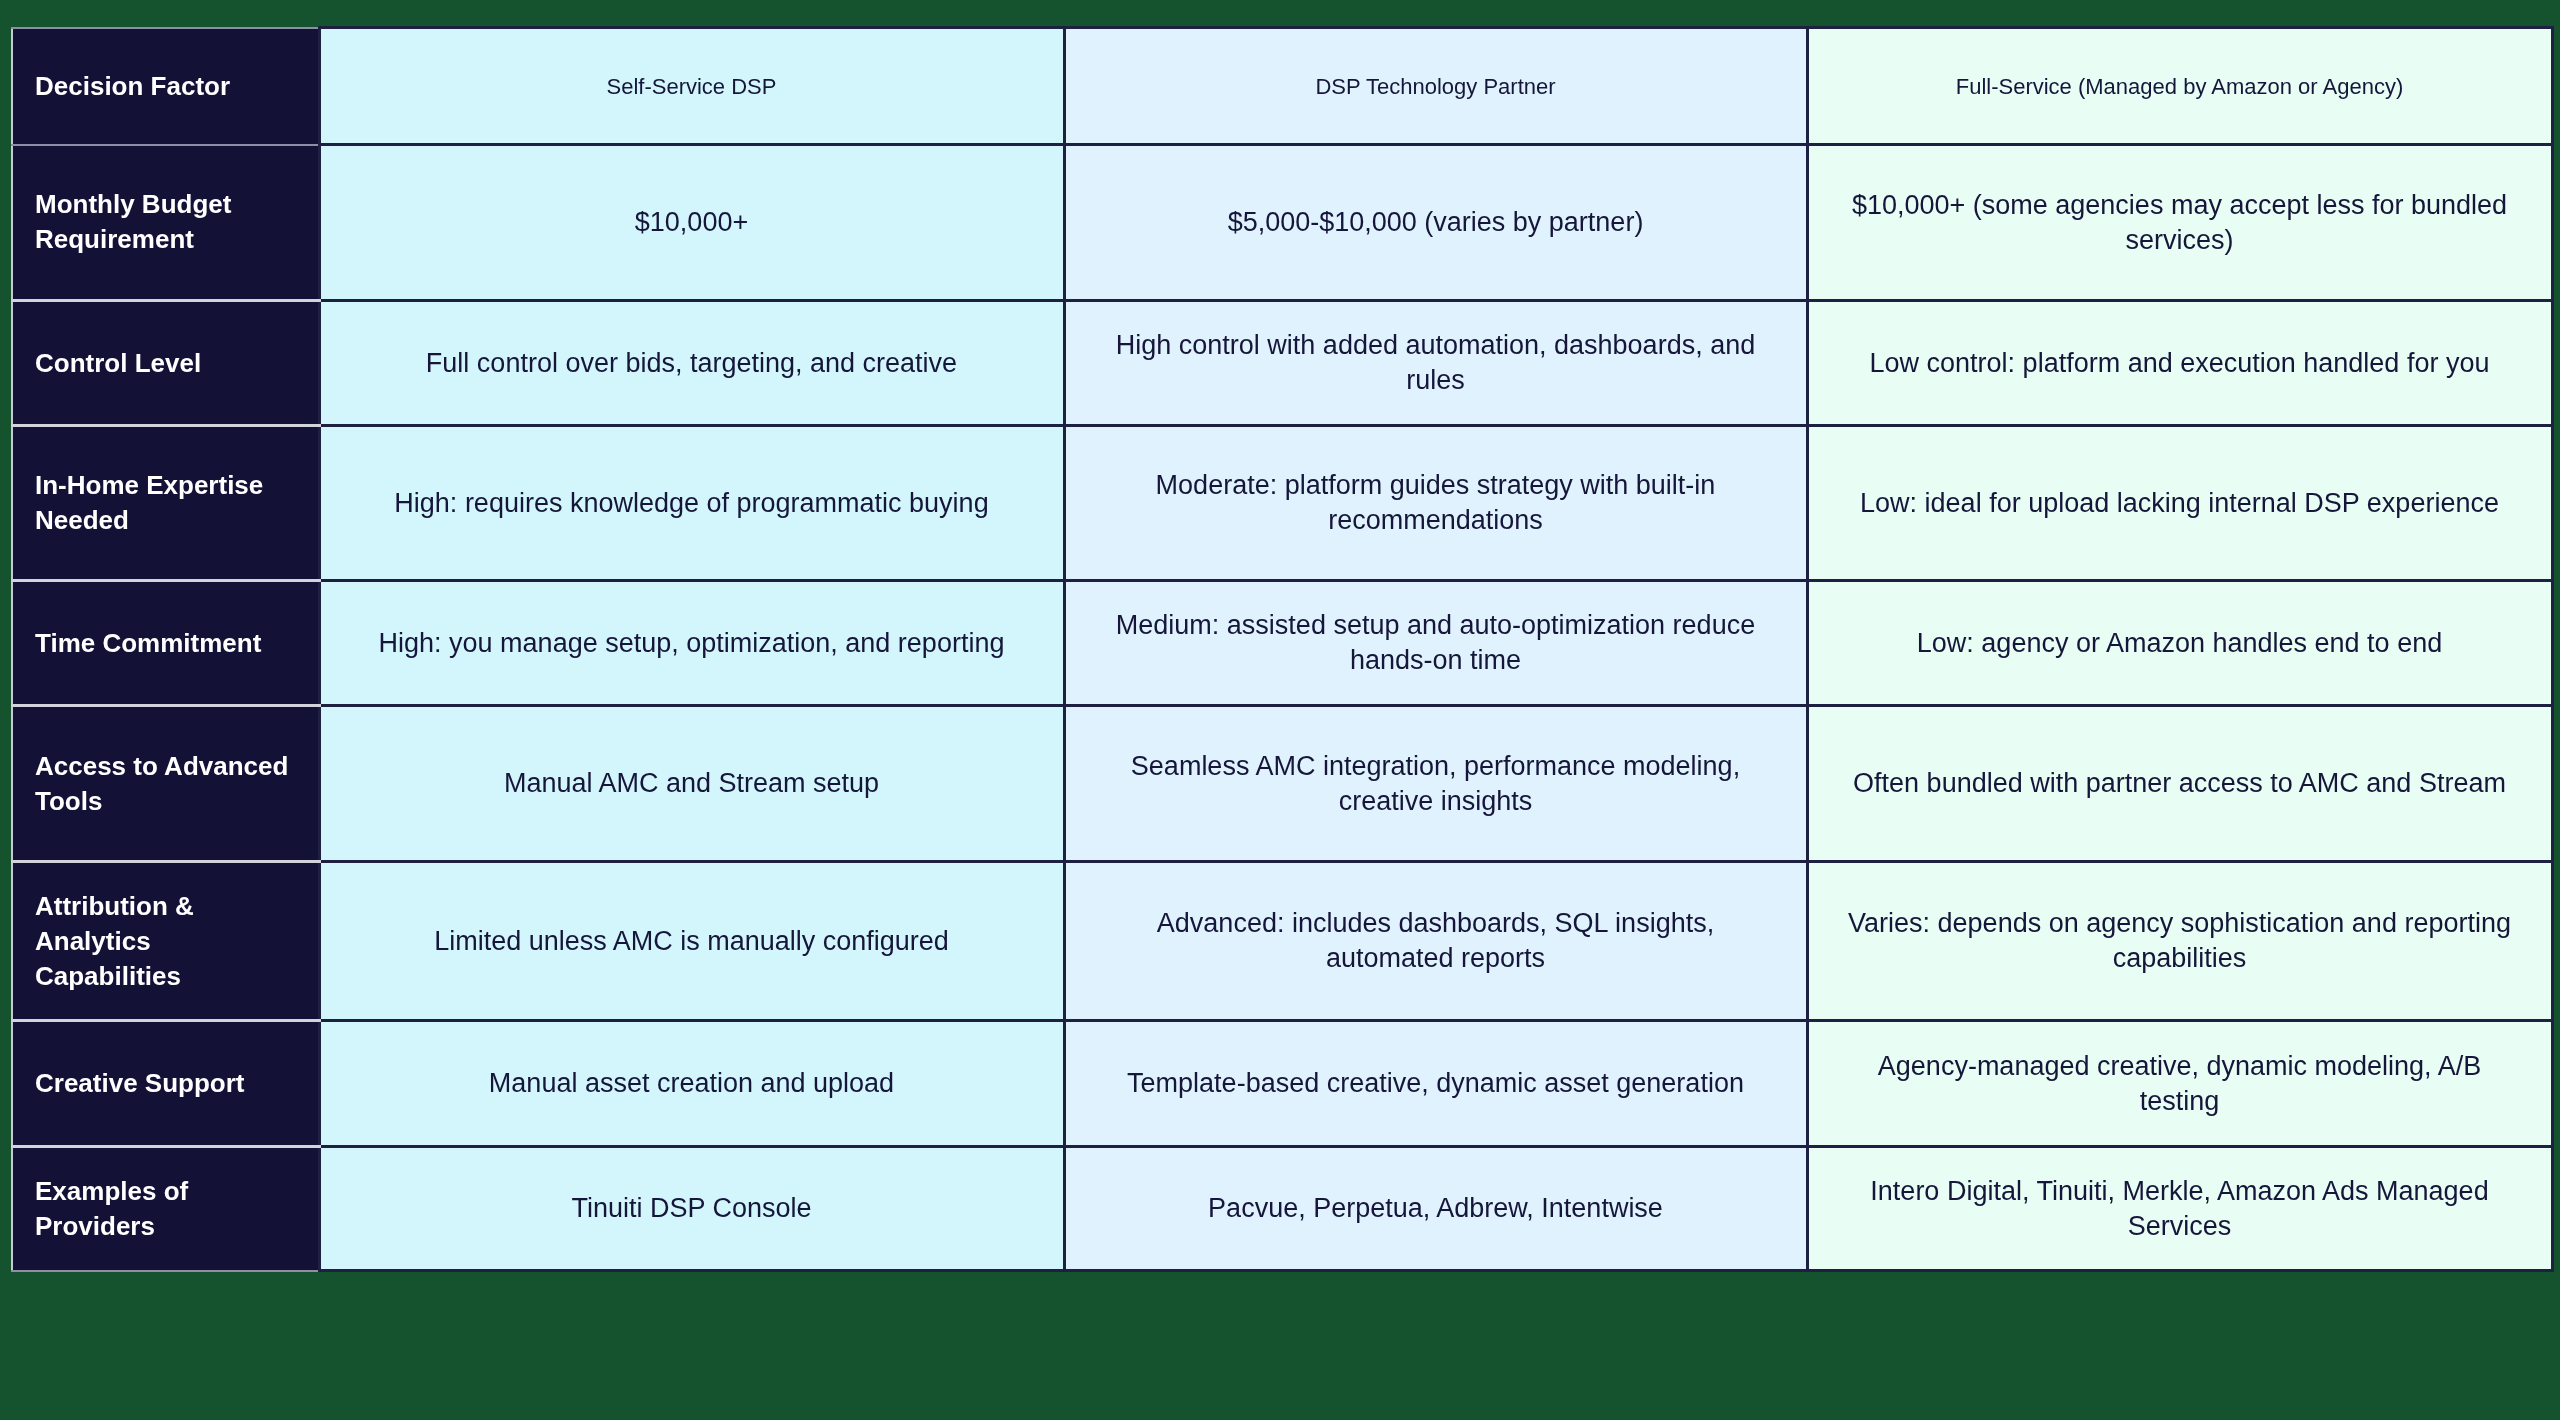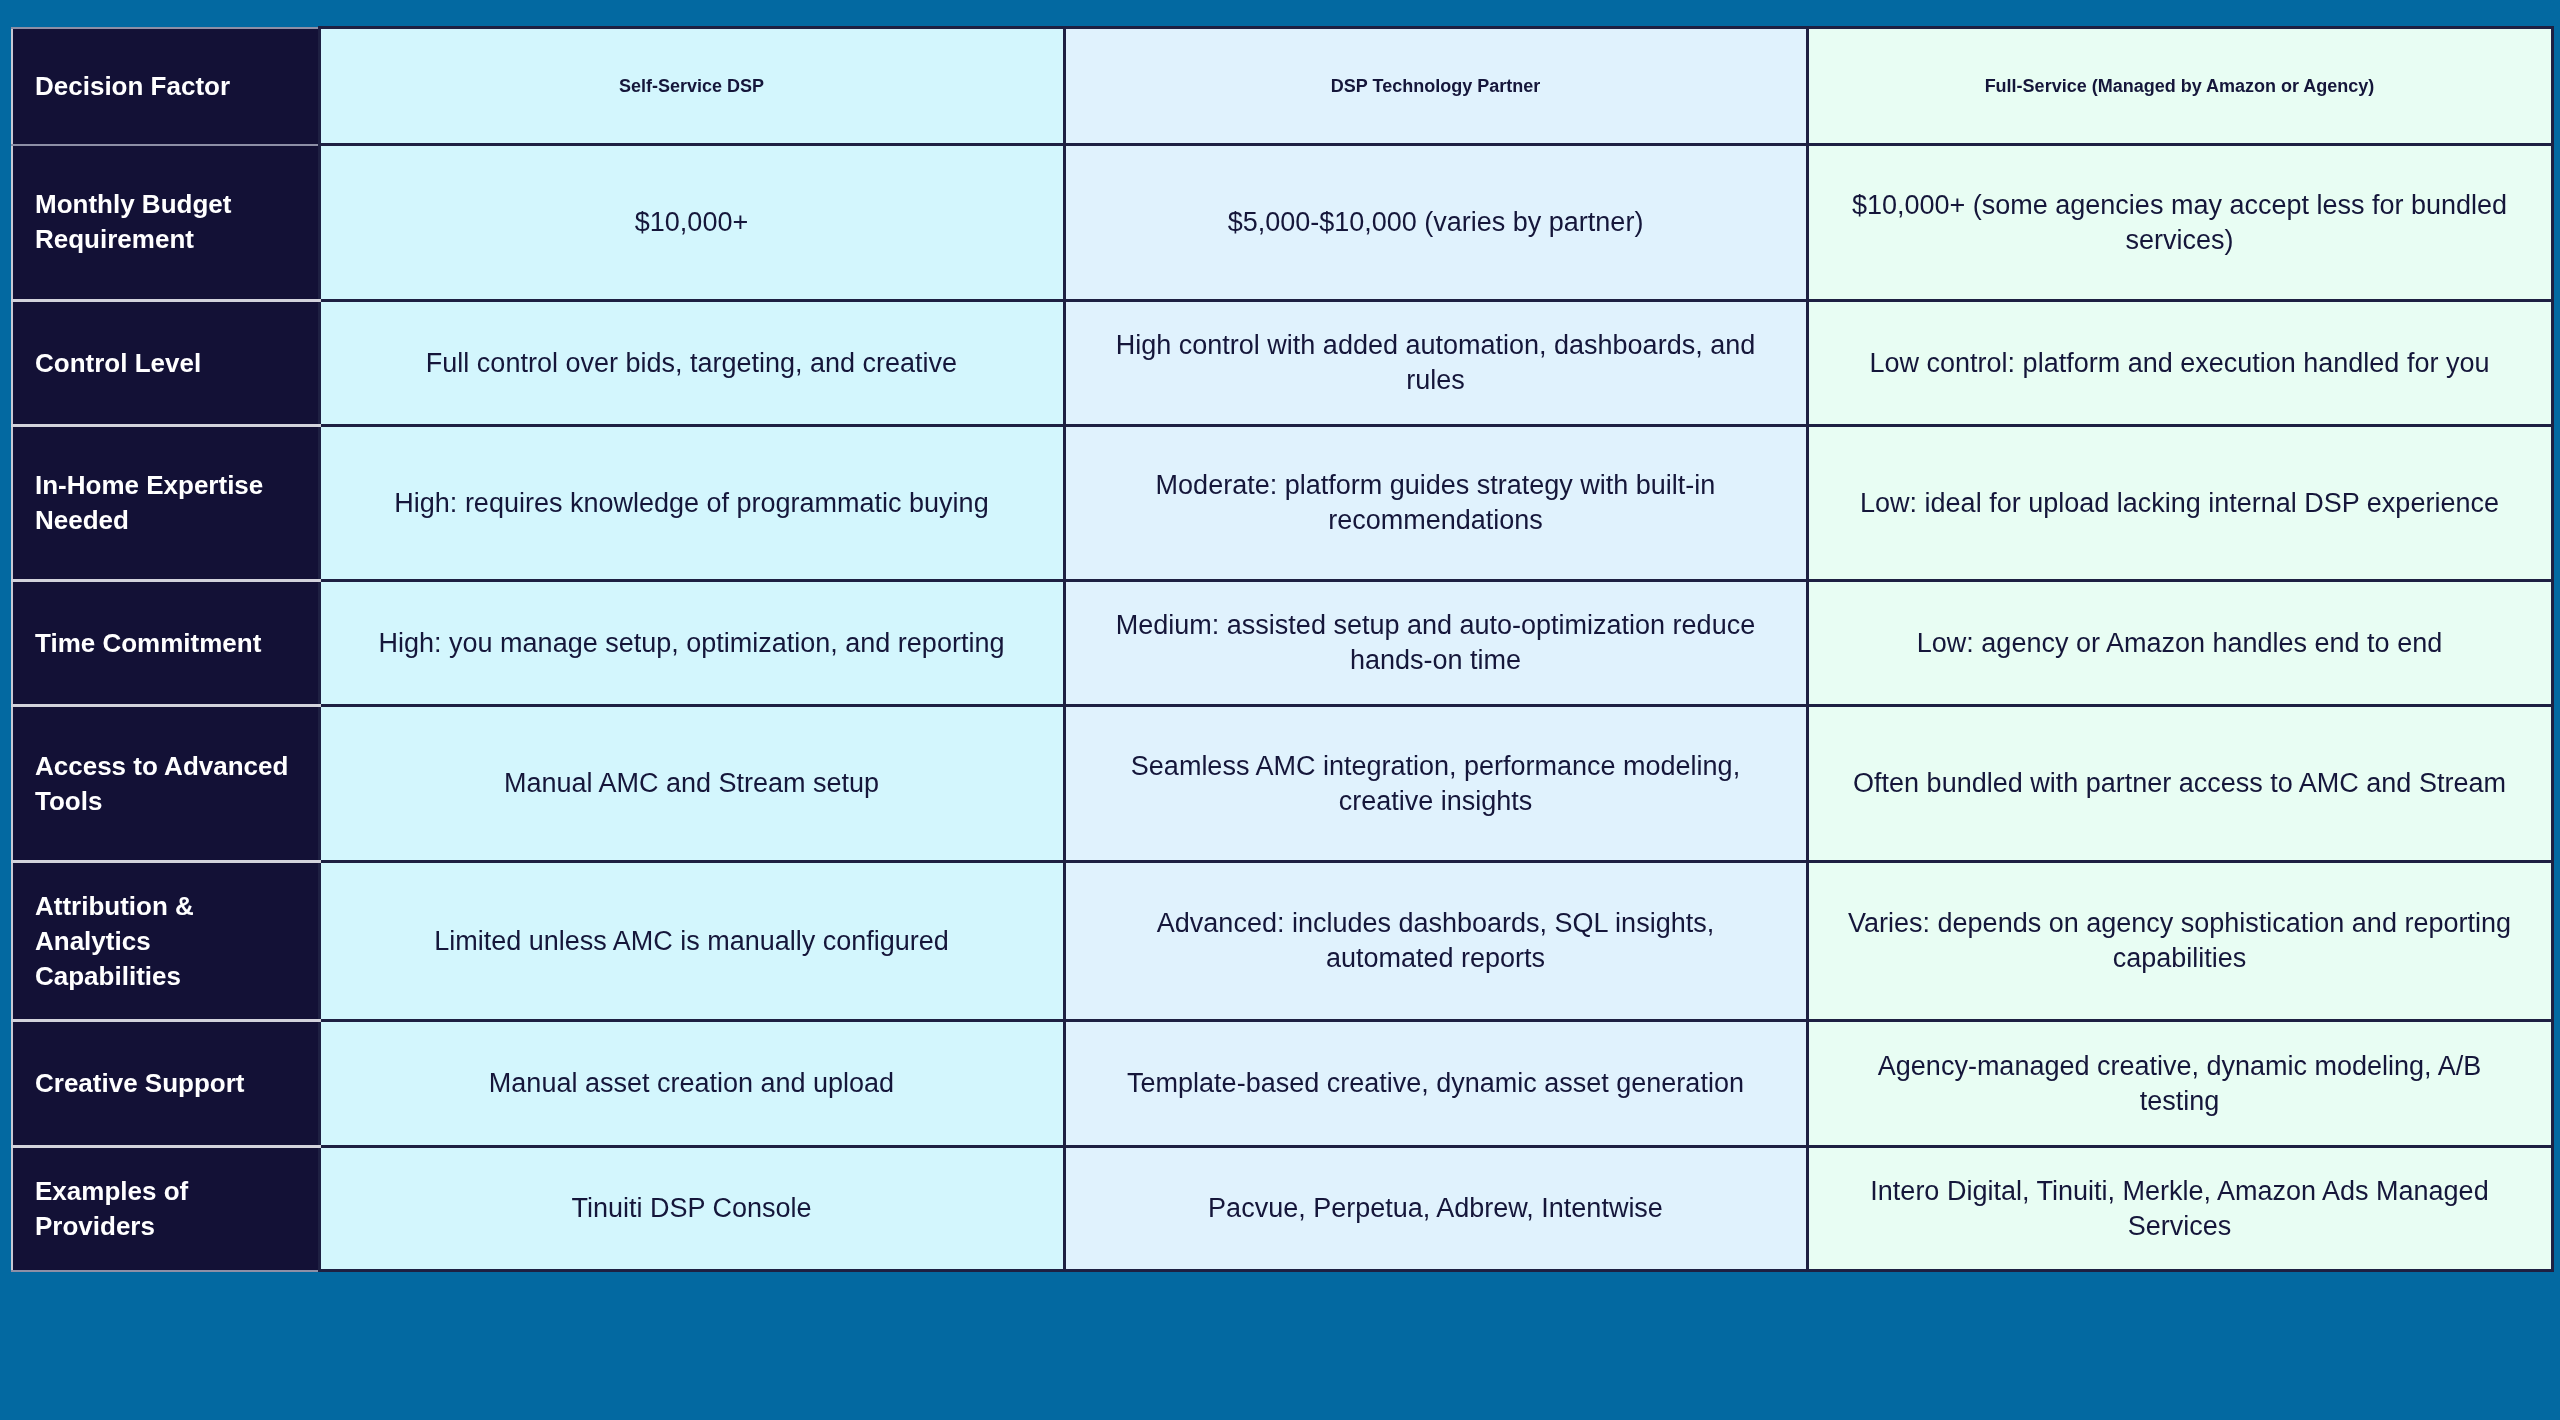--- a/index.html
+++ b/index.html
@@ -7,21 +7,21 @@
     padding: 0;
     background: #ffffff;
     width: 2560px;
     height: 1420px;
     overflow: hidden;
   }
   .page {
     position: relative;
     width: 2560px;
     height: 1420px;
-    background: #0369a1;
+    background: #14532d;
   }
   table.compare {
     position: absolute;
     left: 11px;
     top: 26px;
     width: 2540px;
     border-collapse: collapse;
     table-layout: fixed;
     font-family: "Liberation Sans", "DejaVu Sans", sans-serif;
     color: #15163a;
@@ -35,22 +35,22 @@
     padding: 0 28px;
     text-align: center;
     vertical-align: middle;
     font-size: 27px;
     line-height: 35px;
     font-weight: 500;
     border: 3px solid #1e2042;
     box-sizing: border-box;
   }
   table.compare th {
-    font-weight: 700;
-    font-size: 18px;
+    font-weight: 400;
+    font-size: 22px;
   }
   table.compare .factor {
     background: #131136;
     color: #ffffff;
     text-align: left;
     padding: 0 16px 0 22px;
     font-weight: 700;
     font-size: 26px;
     line-height: 35px;
     border-left: 2px solid #c9c9d3;

